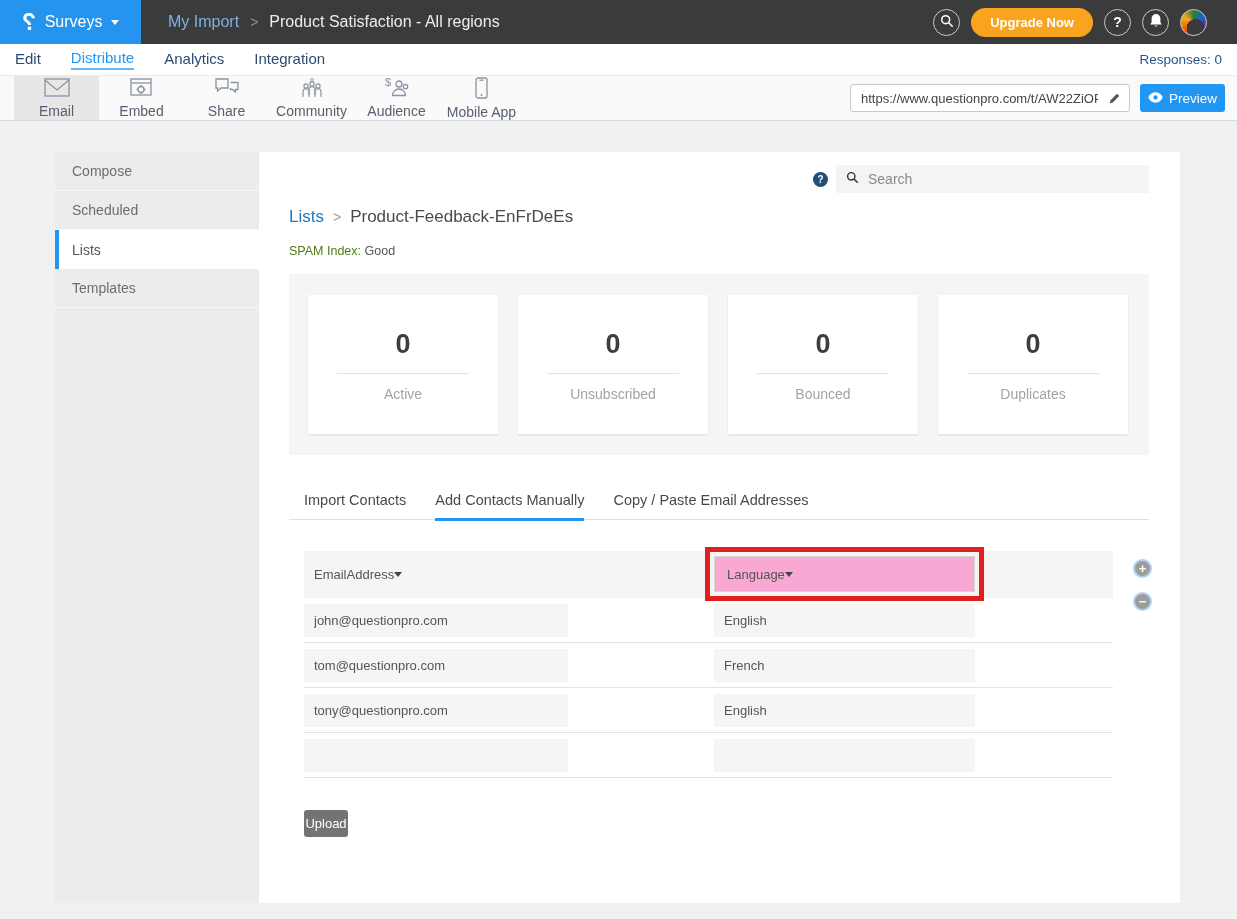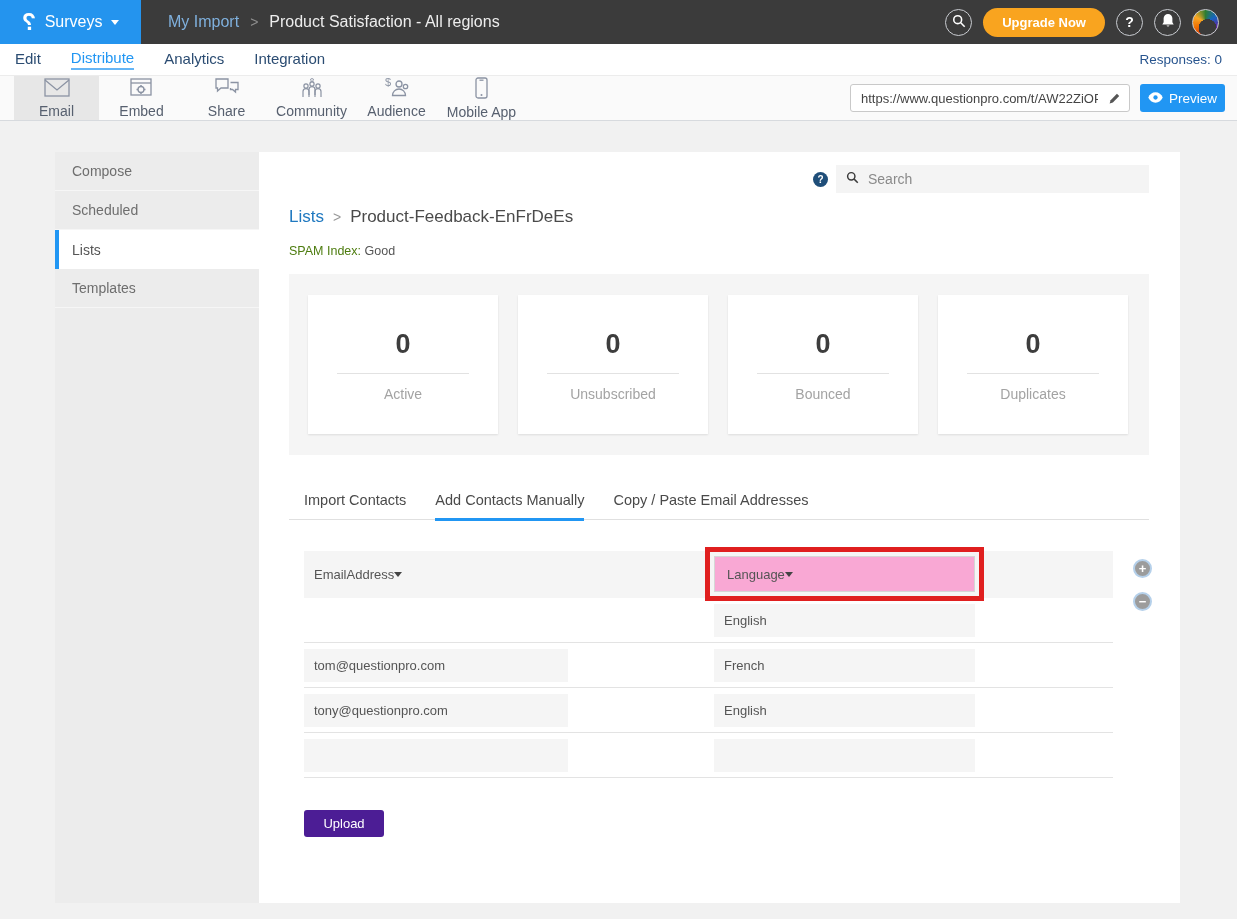--- a/index.html
+++ b/index.html
@@ -8,21 +8,21 @@
 
   
   .topbar{height:44px;background:#3b3b3b;display:flex;align-items:center}
   .brand{width:141px;height:44px;background:#2494ee;display:flex;align-items:center;justify-content:center;gap:9px;color:#fff;cursor:pointer}
   .logo{display:inline-block;transform:scaleX(-1);font-size:23px;font-weight:700;line-height:1}
   .brand-label{font-size:16px}
   .caret{width:0;height:0;border-left:4px solid transparent;border-right:4px solid transparent;border-top:5px solid currentColor;display:inline-block}
   .crumbs{margin-left:27px;font-size:16px;color:#ededed;display:flex;gap:11px;align-items:center}
   .crumb-parent{color:#7fb0dd;cursor:pointer}
   .crumb-sep{color:#8f8f8f;font-size:14px}
-  .topbar-right{margin-left:auto;display:flex;align-items:center;gap:11px;padding-right:18px}
+  .topbar-right{margin-left:auto;display:flex;align-items:center;gap:11px;padding-right:30px}
   .circle-btn{width:27px;height:27px;border-radius:50%;border:1px solid #c9ccd1;display:flex;align-items:center;justify-content:center;color:#fff;font-size:14px;font-weight:700;background:transparent;cursor:pointer;flex-shrink:0}
   .upgrade{height:29px;border-radius:15px;background:#f9a41f;color:#fff;font-size:13px;font-weight:700;display:flex;align-items:center;padding:0 19px;border:none;cursor:pointer}
   .avatar{width:27px;height:27px;border-radius:50%;border:1px solid #c9ccd1;background:
     radial-gradient(circle at 58% 72%, #3a3a3a 38%, transparent 39%),
     conic-gradient(from 180deg,#c62828,#ef6c00,#f9a825,#2e7d32,#1565c0,#6a1b9a,#c62828);cursor:pointer}
 
   
   .subnav{height:32px;background:#fff;display:flex;align-items:center;padding:0 15px;border-bottom:1px solid #ececec}
   .subnav a{font-size:15px;color:#2b4c72;margin-right:30px;text-decoration:none;cursor:pointer;padding-bottom:2px}
   .subnav a.active{color:#2196f3;border-bottom:2px solid #64b5f6}
@@ -79,21 +79,21 @@
   .sel .caret{color:#444}
 
   .trow{height:45px;border-bottom:1px solid #e3e3e3;position:relative}
   .cell-input{position:absolute;top:6px;height:33px;background:#f5f5f5;border:none;outline:none;font-size:13px;color:#555;padding:0 10px;font-family:"Liberation Sans",sans-serif}
   .cell-email{left:0;width:264px}
   .cell-lang{left:410px;width:261px}
 
   .row-btns{position:absolute;left:829px;top:8px;display:flex;flex-direction:column;gap:14px}
   .round-btn{width:19px;height:19px;border-radius:50%;background:#9c9c9c;border:2px solid #b5d0ea;color:#fff;font-size:13px;font-weight:700;line-height:13px;display:flex;align-items:center;justify-content:center;cursor:pointer;padding:0}
 
-  .upload{margin-top:32px;margin-left:15px;width:80px;height:27px;background:#4c1d95;color:#fff;border:none;border-radius:3px;font-size:13px;cursor:pointer;font-family:"Liberation Sans",sans-serif}
+  .upload{margin-top:32px;margin-left:15px;width:44px;height:27px;background:#737373;color:#fff;border:none;border-radius:3px;font-size:13px;cursor:pointer;font-family:"Liberation Sans",sans-serif}
 </style>
 </head>
 <body>
 
 <div class="topbar">
   <div class="brand">
     <span class="logo">?</span>
     <span class="brand-label">Surveys</span>
     <span class="caret"></span>
   </div>
@@ -292,20 +292,21 @@
         </div>
         <div class="red-box">
           <div class="sel sel-lang">
             <span>Language</span>
             <span class="caret"></span>
           </div>
         </div>
       </div>
 
       <div class="trow">
+        <input class="cell-input cell-email" value="john@questionpro.com" style="">
         <input class="cell-input cell-lang" value="English" style="">
       </div>
       <div class="trow">
         <input class="cell-input cell-email" value="tom@questionpro.com" style="">
         <input class="cell-input cell-lang" value="French" style="">
       </div>
       <div class="trow">
         <input class="cell-input cell-email" value="tony@questionpro.com" style="">
         <input class="cell-input cell-lang" value="English" style="">
       </div>

